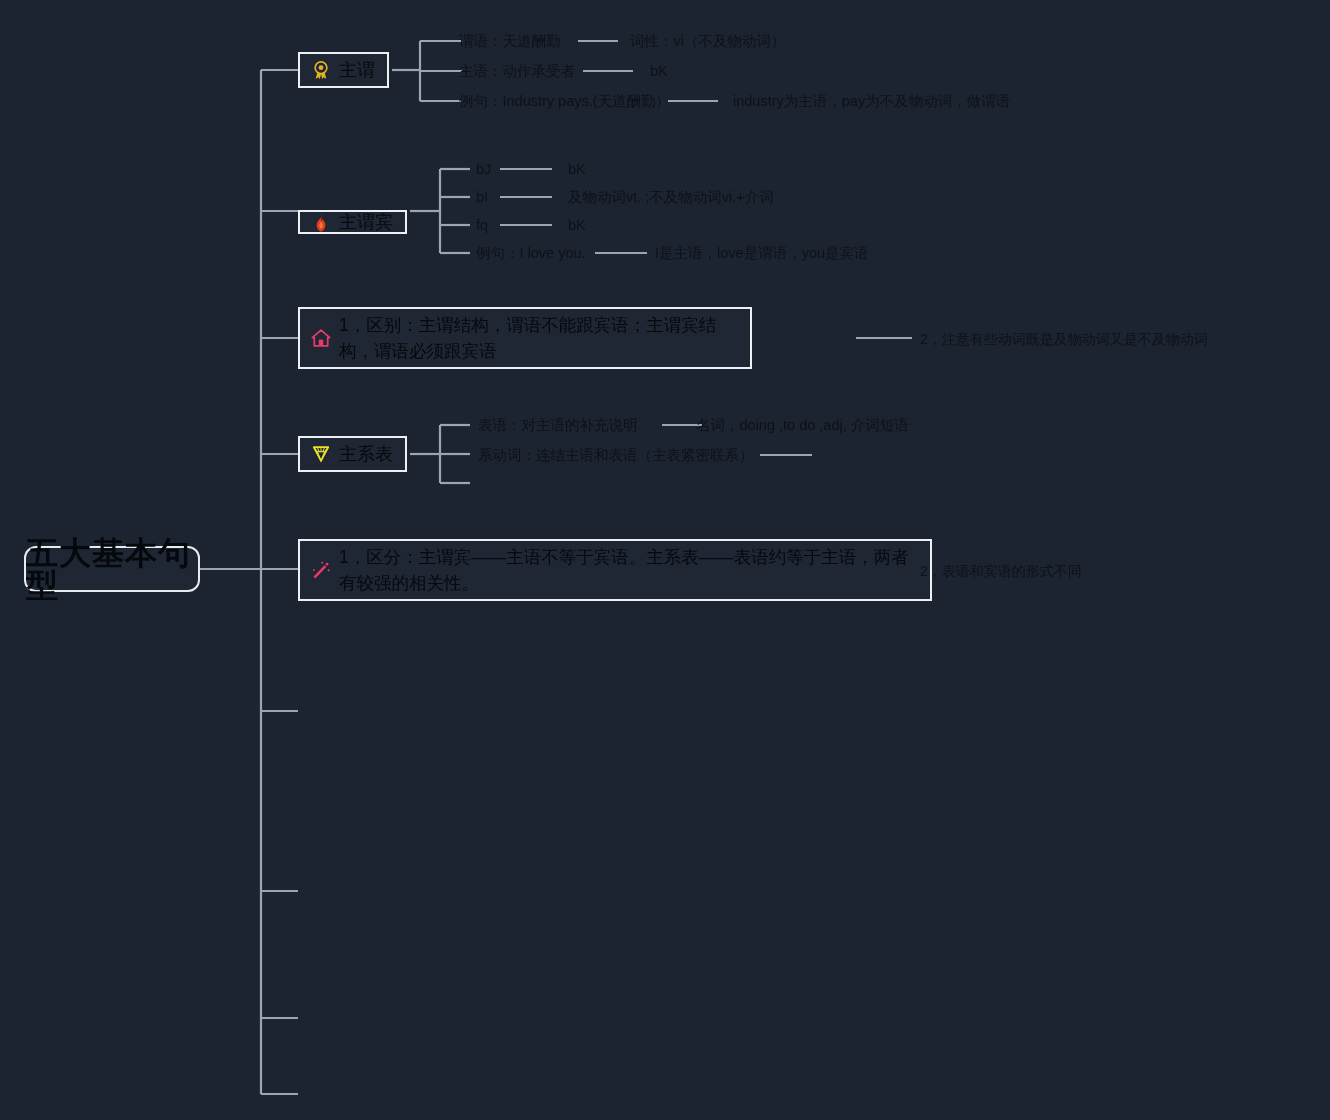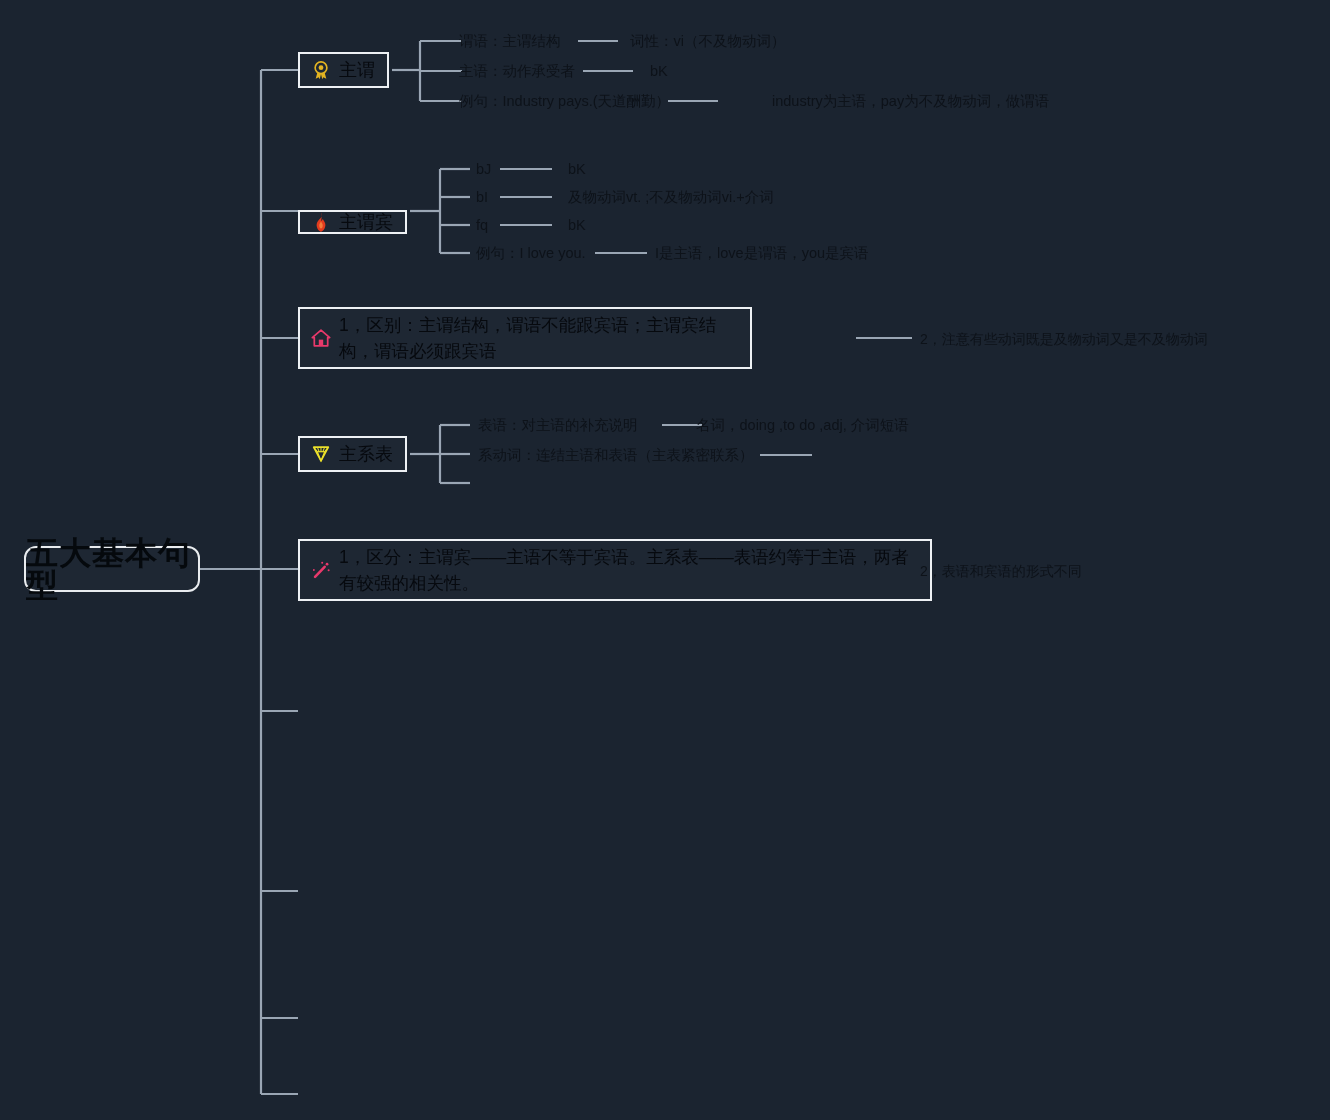--- a/index.html
+++ b/index.html
@@ -146,28 +146,28 @@
   <div class="topic" style="left:298px; top:52px; height:36px;">
     <svg class="ico" viewBox="0 0 24 24">
       <circle cx="12" cy="9.5" r="6.4" fill="none" stroke="#e3b422" stroke-width="1.8"></circle>
       <circle cx="12" cy="9.5" r="2.6" fill="#e3b422"></circle>
       <path d="M8 15 L6.2 21.5 L9.4 19.8 L10.6 22 L12 16.5z" fill="#e3b422"></path>
       <path d="M16 15 L17.8 21.5 L14.6 19.8 L13.4 22 L12 16.5z" fill="#e3b422"></path>
     </svg>
     <span class="t-label">主谓</span>
   </div>
 
-  <div class="leaf cn" style="left:459px; top:34px;">谓语：主谓结构</div>
+  <div class="leaf cn" style="left:459px; top:34px;">谓语：天道酬勤</div>
   <div class="leaf cn" style="left:630px; top:34px;">词性：vi（不及物动词）</div>
 
   <div class="leaf cn" style="left:459px; top:64px;">主语：动作承受者</div>
   <div class="leaf" style="left:650px; top:64px;">bK</div>
 
   <div class="leaf cn" style="left:459px; top:94px;">例句：Industry pays.(天道酬勤）</div>
-  <div class="leaf cn" style="left:772px; top:94px;text-align:center;">industry为主语，pay为不及物动词，做谓语</div>
+  <div class="leaf cn" style="left:733px; top:94px;text-align:center;">industry为主语，pay为不及物动词，做谓语</div>
 
   <div class="topic" style="left:298px; top:210px; height:24px;">
     <svg class="ico" viewBox="0 0 24 24">
       <path d="M12 1.5c1.6 3.4.4 5.2-.9 6.8-1.6 2-3.9 3.6-3.9 7.1 0 4 3.1 7.1 4.8 7.1s4.8-3.1 4.8-7.1c0-3.2-1.8-4.6-2.8-6.8-.5 1.2-1.2 1.9-2 2.4.8-3.1.9-6.3 0-9.5z" fill="#e23b1e"></path>
       <path d="M12 11.5c.9 1.6 1.9 2.4 1.9 4.4 0 1.9-1 3.3-1.9 3.3s-1.9-1.4-1.9-3.3c0-2 1-2.8 1.9-4.4z" fill="#f47b3a"></path>
     </svg>
     <span class="t-label">主谓宾</span>
   </div>
 
   <div class="leaf" style="left:476px; top:162px;">bJ</div>

